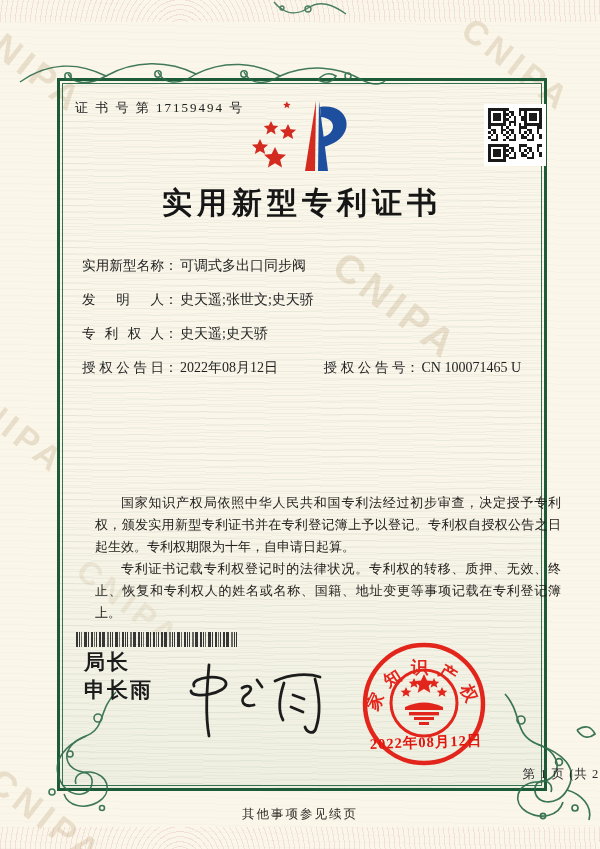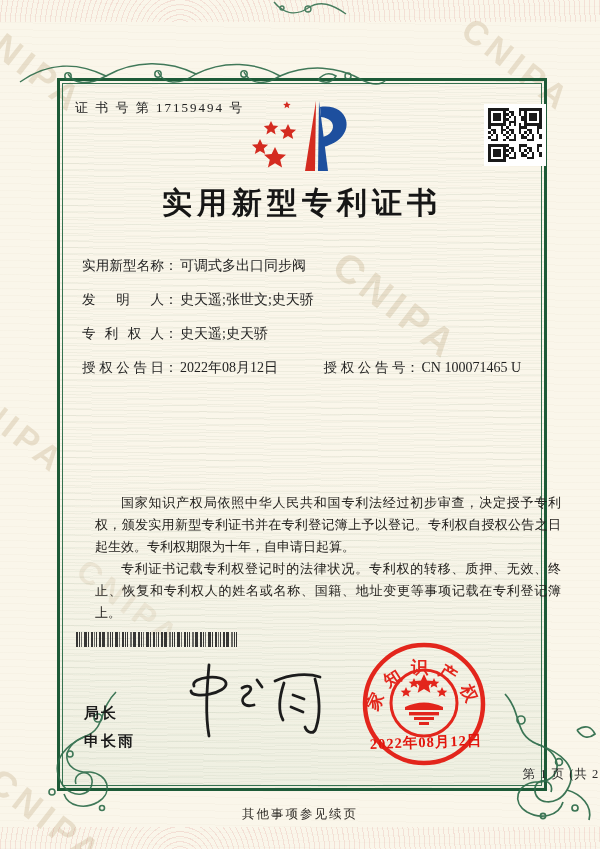--- a/index.html
+++ b/index.html
@@ -52,22 +52,22 @@
   }
   .f-colon { display:inline-block; margin-right:2px; }
   .f-pair2 { display:inline-block; margin-left:42px; }
   
   .paras { position:absolute; left:70px; top:492px; width:466px; font-size:13px;
     line-height:22px; color:#23211e; text-align:justify;margin-left:25px; }
   .paras p { text-indent:2em; }
   
   .barcode { position:absolute; left:76px; top:632px; width:166px; height:15px; }
   .barcode svg { width:100%; height:100%; display:block; }
-  .signer { position:absolute; left:84px; top:699px; font-family:"Liberation Sans","DejaVu Sans",sans-serif;
-    font-weight:bold; font-size:15px; color:#1c1c1c; letter-spacing:2px; line-height:28px; }
+  .signer { position:absolute; left:84px; top:648px; font-family:"Liberation Sans","DejaVu Sans",sans-serif;
+    font-weight:bold; font-size:21px; color:#1c1c1c; letter-spacing:2px; line-height:28px; }
   .signature { position:absolute; left:178px; top:658px; width:152px; height:84px; }
   .seal { position:absolute; left:361px; top:641px; width:126px; height:126px; opacity:0.92; }
   .seal-date {
     position:absolute; left:360px; top:733px; width:132px; text-align:center;
     font-size:14.5px; font-weight:bold; color:#e2150c; letter-spacing:1px;
     transform:rotate(-2deg); white-space:nowrap;
   }
   .page-num { position:absolute; left:57px; top:766px; width:565px; text-align:right;
     font-size:12.5px; color:#2a2a2a; letter-spacing:1px; }
   .cont-note { position:absolute; left:0; top:806px; width:600px; text-align:center;

